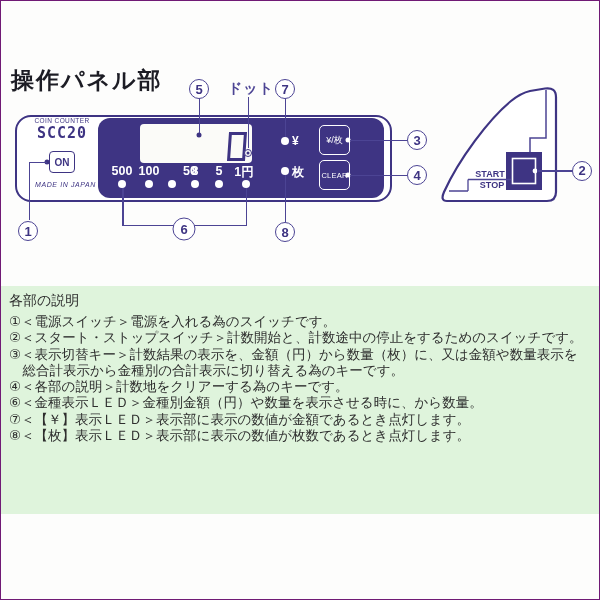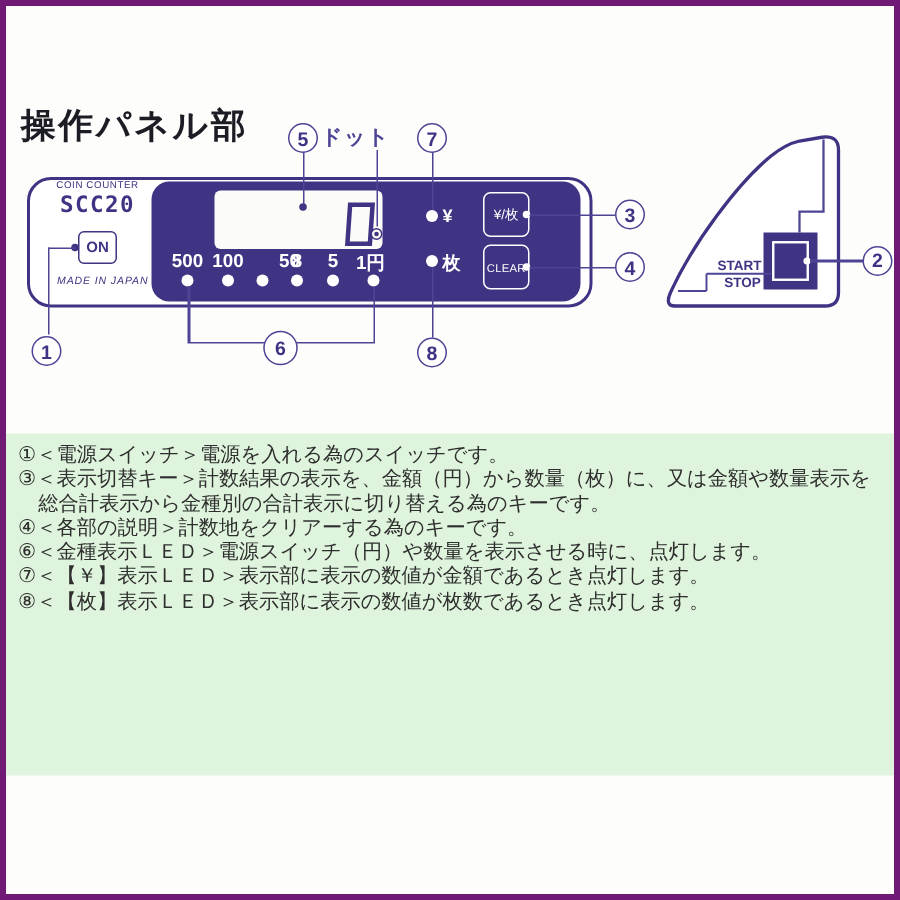--- a/index.html
+++ b/index.html
@@ -1,19 +1,19 @@
 <!DOCTYPE html>
 <html><head>
 <meta charset="utf-8">
 <style>
   html,body{margin:0;padding:0;}
   #screen{
     position:relative;width:600px;height:600px;background:#fdfdfc;
     font-family:"Liberation Sans","DejaVu Sans",sans-serif;
-    overflow:hidden;border:4px solid #701a75;box-sizing:border-box;
+    overflow:hidden;border:1px solid #701a75;box-sizing:border-box;
   }
   .abs{position:absolute;}
   
   .page-title{left:10px;top:64px;font-size:23px;font-weight:bold;color:#1c1c24;letter-spacing:2px;}
   
   .panel{left:14px;top:114px;width:377px;height:87px;background:#ffffff;
     border:2px solid #3e3483;border-radius:16px;box-sizing:border-box;}
   .navy-region{left:97px;top:117px;width:286px;height:80px;background:#3e3483;border-radius:12px;}
   .lcd{left:139px;top:123px;width:112px;height:39px;background:#fbfbf8;border-radius:4px;}
   .seg-zero{left:227px;top:131px;width:12px;height:23px;border:3px solid #3e3483;
@@ -129,25 +129,27 @@
   <div class="abs hline" style="left:536px;top:169px;width:36px;"></div>
 
   <div class="abs callout" style="left:27px;top:230px;">1</div>
   <div class="abs callout" style="left:581px;top:169.5px;">2</div>
   <div class="abs callout" style="left:416px;top:139px;">3</div>
   <div class="abs callout" style="left:416px;top:174px;">4</div>
   <div class="abs callout" style="left:198px;top:88px;">5</div>
   <div class="abs callout callout-big" style="left:183px;top:228px;">6</div>
   <div class="abs callout" style="left:284px;top:88px;">7</div>
   <div class="abs callout" style="left:284px;top:231px;">8</div>
-  <div class="abs dot-callout-label" style="left:210px;top:79px;font-family:Liberation Serif, serif;">ドット</div>
+  <div class="abs dot-callout-label" style="left:227px;top:79px;font-family:Liberation Serif, serif;">ドット</div>
 
   <div class="abs desc">
+    <div class="desc-heading">各部の説明</div>
     <div class="desc-line">①＜電源スイッチ＞電源を入れる為のスイッチです。</div>
+    <div class="desc-line">②＜スタート・ストップスイッチ＞計数開始と、計数途中の停止をするためのスイッチです。</div>
     <div class="desc-line">③＜表示切替キー＞計数結果の表示を、金額（円）から数量（枚）に、又は金額や数量表示を</div>
     <div class="desc-line">　総合計表示から金種別の合計表示に切り替える為のキーです。</div>
     <div class="desc-line">④＜各部の説明＞計数地をクリアーする為のキーです。</div>
-    <div class="desc-line">⑥＜金種表示ＬＥＤ＞電源スイッチ（円）や数量を表示させる時に、点灯します。</div>
+    <div class="desc-line">⑥＜金種表示ＬＥＤ＞金種別金額（円）や数量を表示させる時に、から数量。</div>
     <div class="desc-line">⑦＜【￥】表示ＬＥＤ＞表示部に表示の数値が金額であるとき点灯します。</div>
     <div class="desc-line">⑧＜【枚】表示ＬＥＤ＞表示部に表示の数値が枚数であるとき点灯します。</div>
   </div>
 
 </div>
 
 </body></html>

